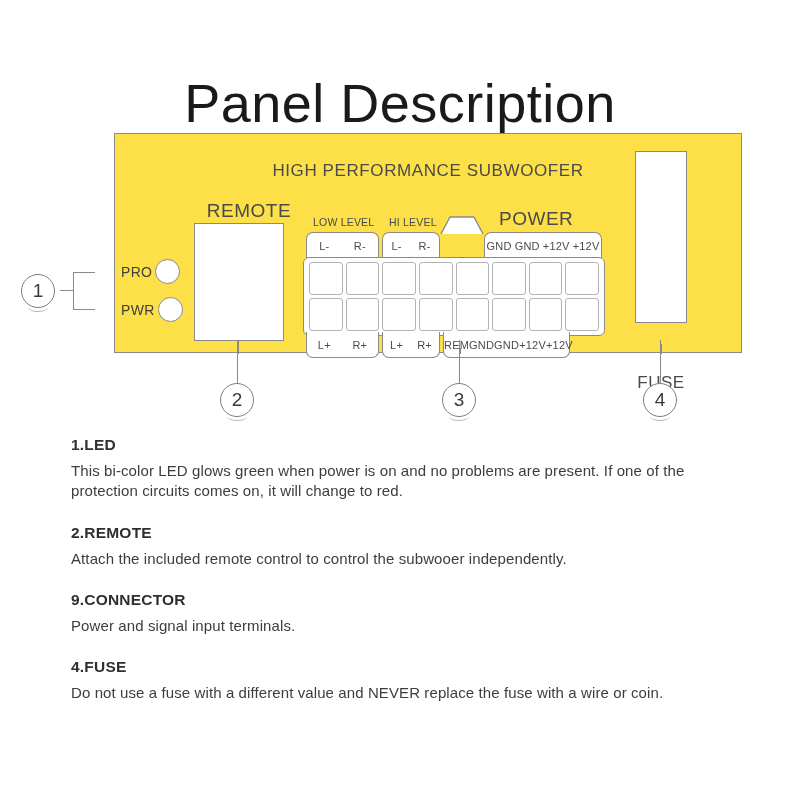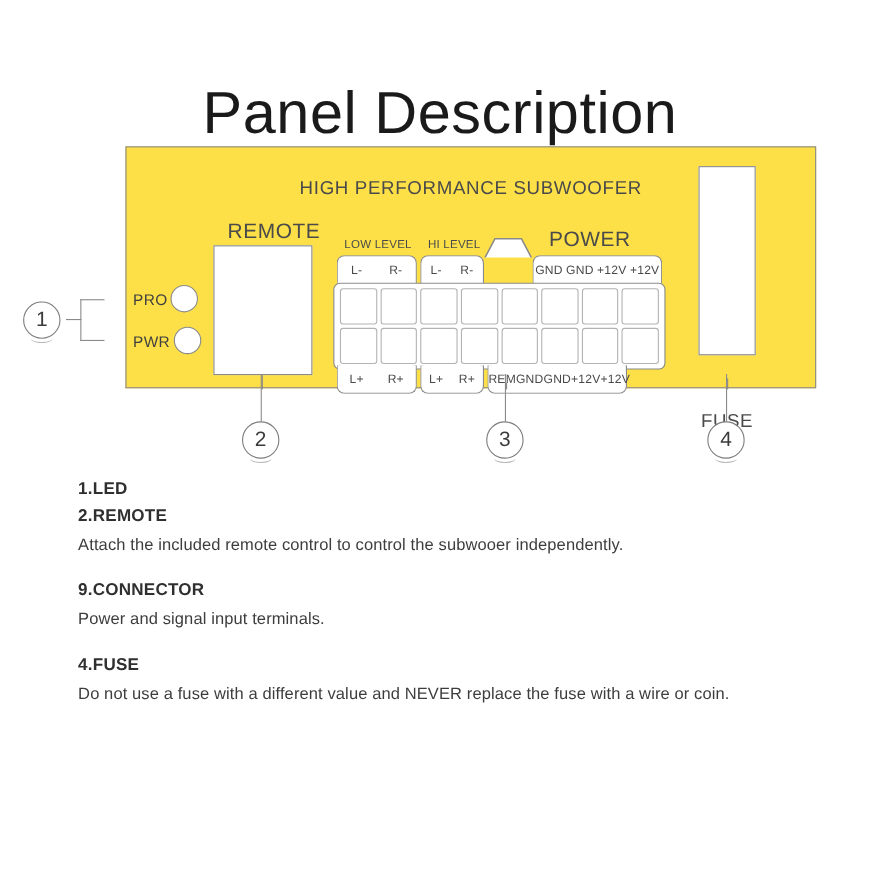--- a/index.html
+++ b/index.html
@@ -313,20 +313,21 @@
   <div class="drop" style="left:660px;top:340px;height:43px;"></div>
   <div class="callout" style="left:643px;top:383px;">
     <div class="shadow"></div>
     <div class="ring">4</div>
   </div>
 
   <div id="descriptions">
 
     <div class="sec">
       <p class="sec-title">1.LED</p>
+      <p class="sec-body">This bi-color LED glows green when power is on and no problems are present. If one of the protection circuits comes on, it will change to red.</p>
     </div>
 
     <div class="sec">
       <p class="sec-title">2.REMOTE</p>
       <p class="sec-body">Attach the included remote control to control the subwooer independently.</p>
     </div>
 
     <div class="sec">
       <p class="sec-title">9.CONNECTOR</p>
       <p class="sec-body">Power and signal input terminals.</p>

